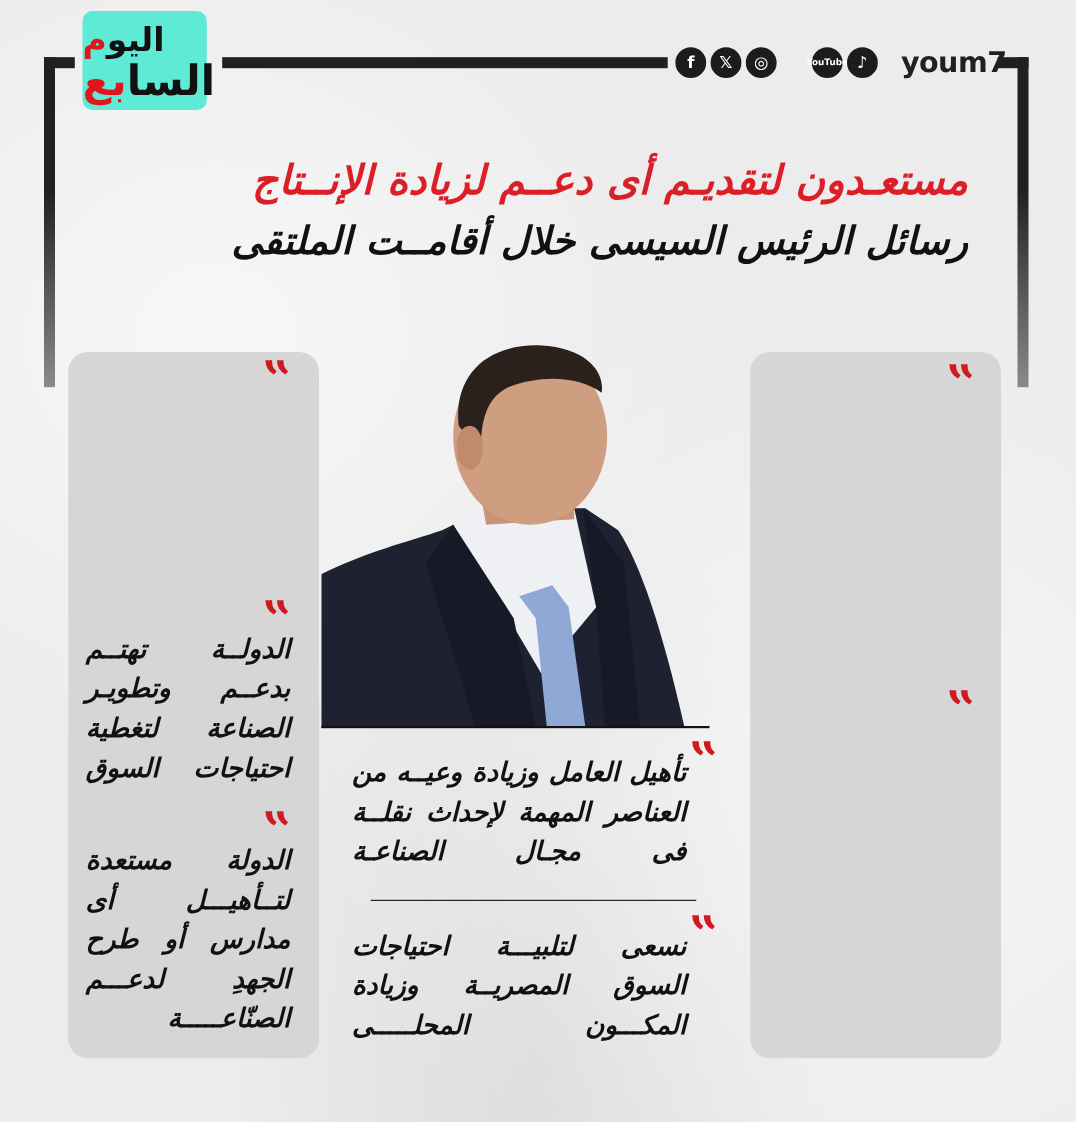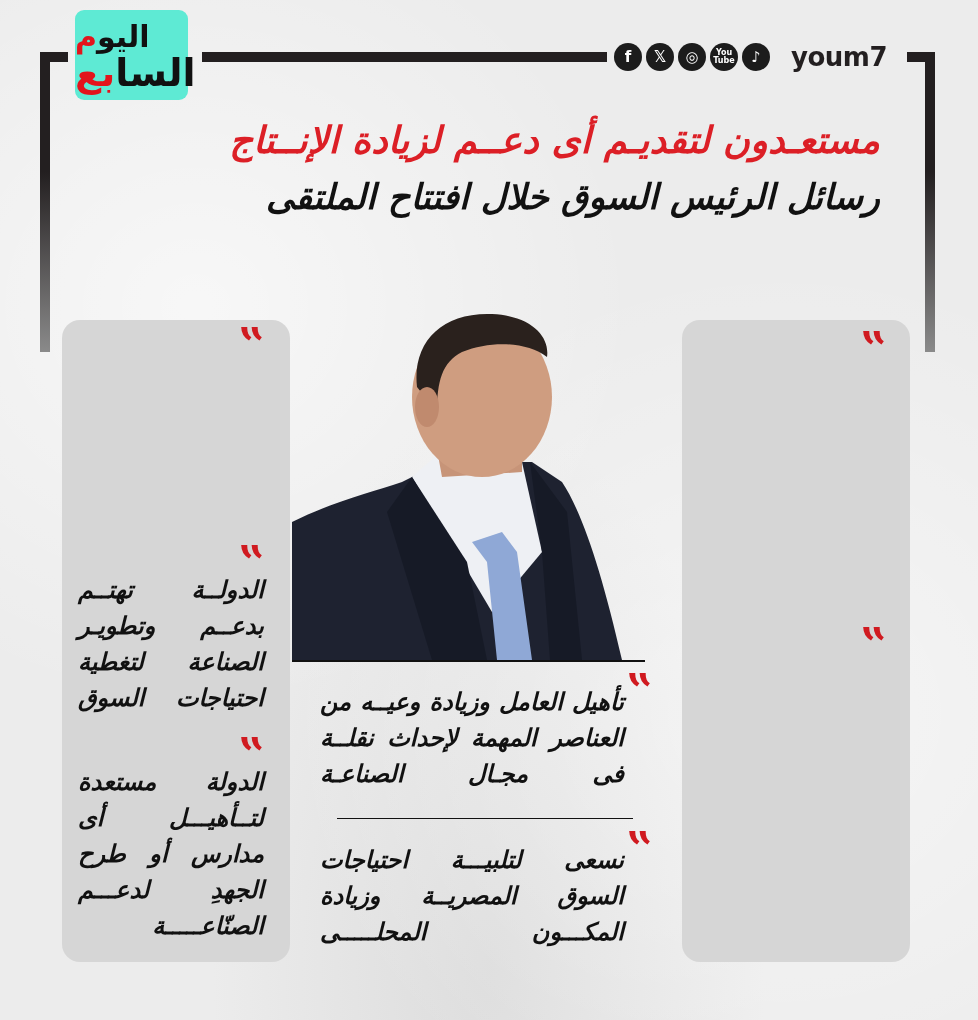--- a/index.html
+++ b/index.html
@@ -44,29 +44,29 @@
     
     .social {
       position: absolute; left: 614px; top: 40px; height: 34px;
       display: flex; align-items: center; gap: 4px;
     }
     .soc-icon {
       width: 28px; height: 28px; border-radius: 50%; background: #1c1c1c;
       color: #fff; display: flex; align-items: center; justify-content: center;
       font-family: "DejaVu Sans", sans-serif; font-weight: bold; font-size: 15px;
     }
-    .soc-icon.yt { font-size: 8px; line-height: 8px; flex-direction: column; }
+    .soc-icon.yt { font-size: 8px; line-height: 8px; flex-direction: row; margin-left: 28px; }
     .brand {
       margin-left: 17px;
       font-family: "DejaVu Sans", sans-serif; font-weight: bold; font-size: 26px;
       color: #231f20; letter-spacing: -0.5px;
     }
 
     
-    .titles { position: absolute; left: 90px; top: 113px; width: 790px; direction: rtl; text-align: right; }
+    .titles { position: absolute; left: 90px; top: 136px; width: 790px; direction: rtl; text-align: right; }
     .title-red {
       font-family: "DejaVu Sans", sans-serif; font-weight: bold; font-style: italic;
       font-size: 37px; line-height: 56px; color: #dc1f26;
     }
     .title-black {
       font-family: "DejaVu Sans", sans-serif; font-weight: bold; font-style: italic;
       font-size: 35px; line-height: 56px; color: #111;
     }
     .title-black.l2 { text-align: right; padding-right: 130px; }
 
@@ -121,21 +121,21 @@
   <span class="soc-icon yt">
     <span>You</span>
     <span>Tube</span>
   </span>
   <span class="soc-icon">♪</span>
   <span class="brand">youm7</span>
 </div>
 
 <div class="titles">
   <div class="title-red">مستعـدون لتقديـم أى دعــم لزيادة الإنــتاج</div>
-  <div class="title-black">رسائل الرئيس السوق خلال افتتاح الملتقى</div>
+  <div class="title-black">رسائل الرئيس السيسى خلال أقامــت الملتقى</div>
 </div>
 
 <div class="card left"></div>
 <div class="quote-block" style="left:78px; top:330px; width:186px;">
   <div style="display:flex; justify-content:flex-start;">
       <span class="quote-mark">”</span>
     </div>
 </div>
 <div class="quote-block" style="left:78px; top:548px; width:186px;">
   <div style="display:flex; justify-content:flex-start;">

